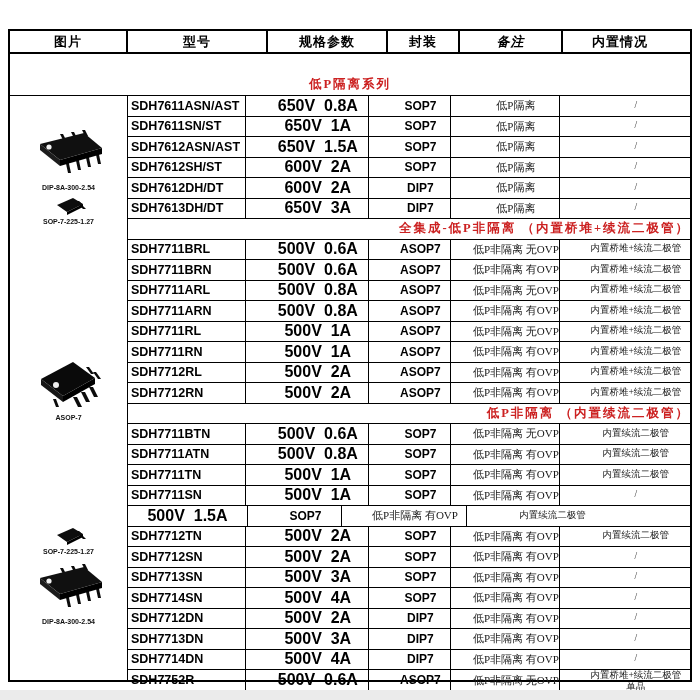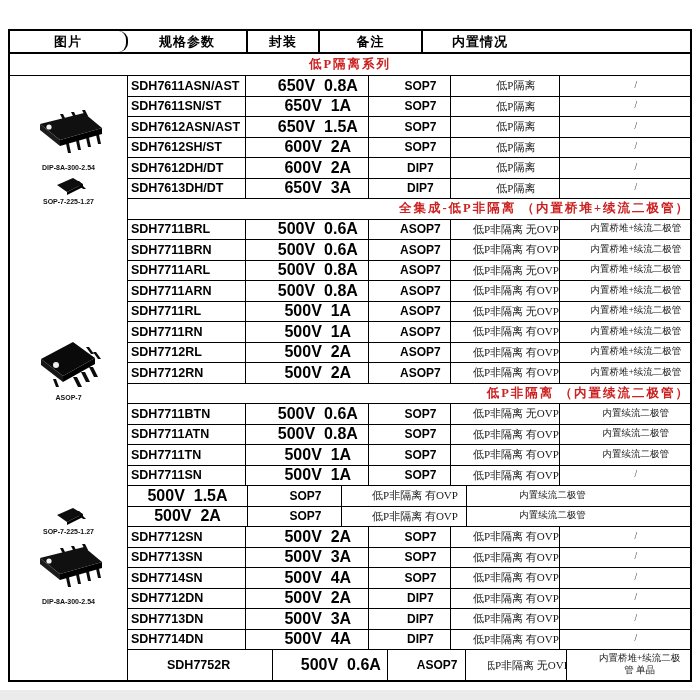--- a/index.html
+++ b/index.html
@@ -17,43 +17,43 @@
     display:flex;flex-direction:column;background:#fff;
   }
   
   .hdr{display:flex;height:23px;border-bottom:2px solid #000;box-sizing:border-box;flex:none;}
   .hdr-cell{
     box-sizing:border-box;border-right:2px solid #000;
     display:flex;align-items:center;justify-content:center;
     font-size:13px;font-weight:bold;color:#000;letter-spacing:1px;
   }
   .hdr-cell:last-child{border-right:none;}
-  .w-img{width:118px;border-radius:9px;} .w-model{width:140px;} .w-spec{width:120px;}
-  .w-pkg{width:72px;} .w-remark{width:103px;} .w-builtin{width:114px;}
+  .w-img{width:118px;} .w-model{width:140px;} .w-spec{width:120px;}
+  .w-pkg{width:72px;} .w-remark{width:103px;font-style:italic;} .w-builtin{width:114px;}
 
   
   .title-row{
     height:22px;flex:none;border-bottom:1px solid #000;box-sizing:border-box;
-    display:flex;align-items:center;justify-content:center;
+    display:flex;align-items:center;justify-content:center;margin-top:20px;
   }
   .red-title{
     color:#cc2222;font-weight:bold;font-size:12.5px;letter-spacing:2px;
     font-family:"Liberation Serif",serif;white-space:pre;
   }
 
   
   .body{display:flex;flex:1;min-height:0;}
   .img-col{
     width:118px;flex:none;border-right:1px solid #000;box-sizing:border-box;
     position:relative;
   }
   .rows{flex:1;display:flex;flex-direction:column;min-width:0;}
 
   .row{display:flex;height:20.5px;flex:none;border-bottom:1px solid #000;box-sizing:border-box;gap:22px;}
-  .row.tall{flex:1;border-bottom:none;margin-left:36px;}
+  .row.tall{flex:1;border-bottom:none;}
   .cell{
     box-sizing:border-box;border-right:1px solid #000;
     display:flex;align-items:center;justify-content:center;
     overflow:hidden;color:#000;
   }
   .cell:last-child{border-right:none;}
   .c-model{width:140px;justify-content:flex-start;padding-left:3px;font-size:12.5px;font-weight:bold;letter-spacing:0;}
   .c-spec{width:120px;font-size:16px;font-weight:bold;white-space:pre;}
   .c-pkg{width:72px;font-size:12px;font-weight:bold;}
   .c-remark{width:103px;font-size:11px;font-family:"Liberation Serif",serif;color:#1a1a1a;white-space:pre;}
@@ -71,20 +71,21 @@
   .fig-dip8-a{top:32px;} .fig-sop7-a{top:100px;} .fig-asop7{top:258px;}
   .fig-sop7-b{top:430px;} .fig-dip8-b{top:466px;}
 </style>
 </head>
 <body>
 
 <div class="spec-table">
 
   <div class="hdr">
     <div class="hdr-cell w-img">图片</div>
+    <div class="hdr-cell w-model">型号</div>
     <div class="hdr-cell w-spec">规格参数</div>
     <div class="hdr-cell w-pkg">封装</div>
     <div class="hdr-cell w-remark">备注</div>
     <div class="hdr-cell w-builtin">内置情况</div>
   </div>
 
   <div class="title-row">
     <span class="red-title">低P隔离系列</span>
   </div>
 
@@ -297,20 +298,21 @@
           <div class="cell c-remark">低P非隔离 有OVP</div>
           <div class="cell c-builtin">/</div>
         </div>
         <div class="row">
           <div class="cell c-spec">500V  1.5A</div>
           <div class="cell c-pkg">SOP7</div>
           <div class="cell c-remark">低P非隔离 有OVP</div>
           <div class="cell c-builtin">内置续流二极管</div>
         </div>
         <div class="row">
+          <div class="cell c-model">SDH7712TN</div>
           <div class="cell c-spec">500V  2A</div>
           <div class="cell c-pkg">SOP7</div>
           <div class="cell c-remark">低P非隔离 有OVP</div>
           <div class="cell c-builtin">内置续流二极管</div>
         </div>
         <div class="row">
           <div class="cell c-model">SDH7712SN</div>
           <div class="cell c-spec">500V  2A</div>
           <div class="cell c-pkg">SOP7</div>
           <div class="cell c-remark">低P非隔离 有OVP</div>

